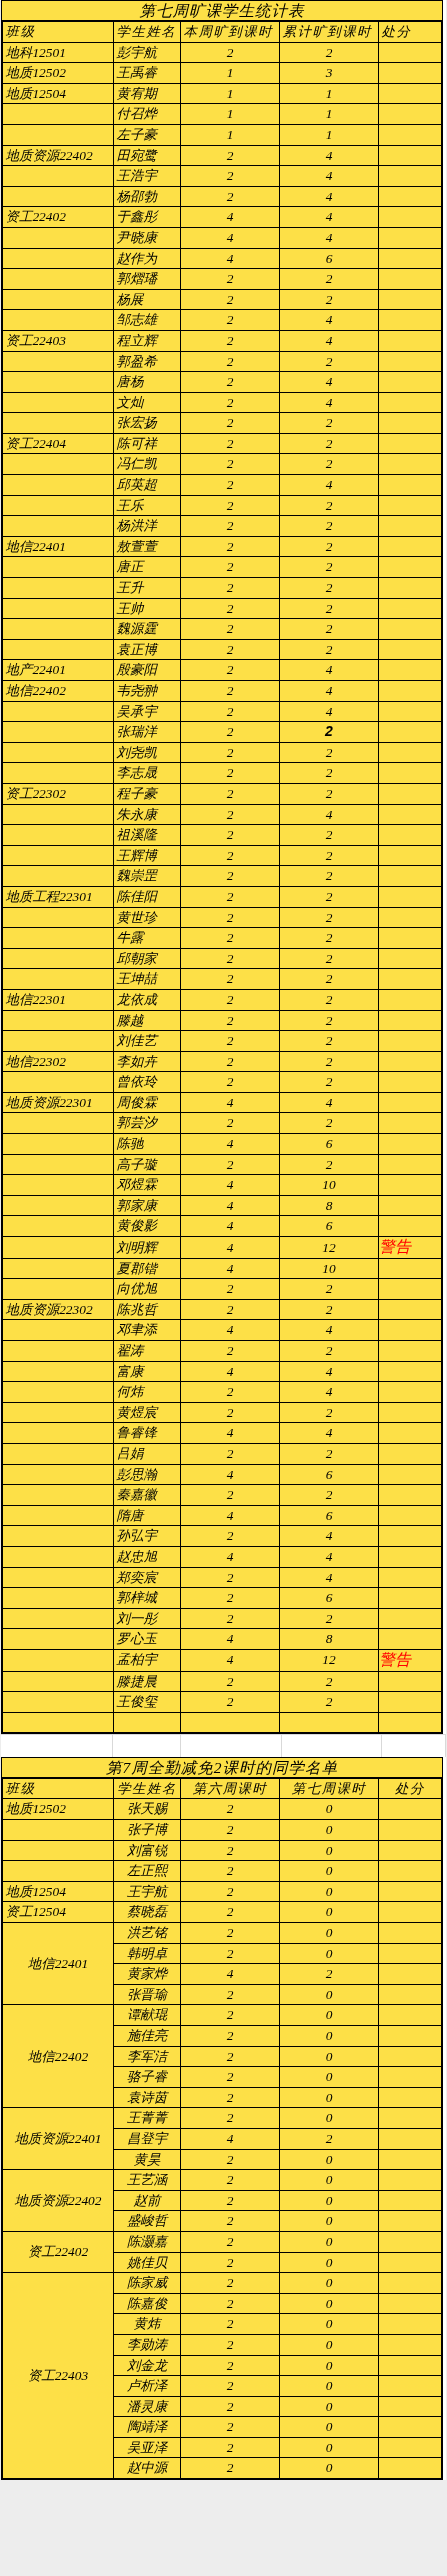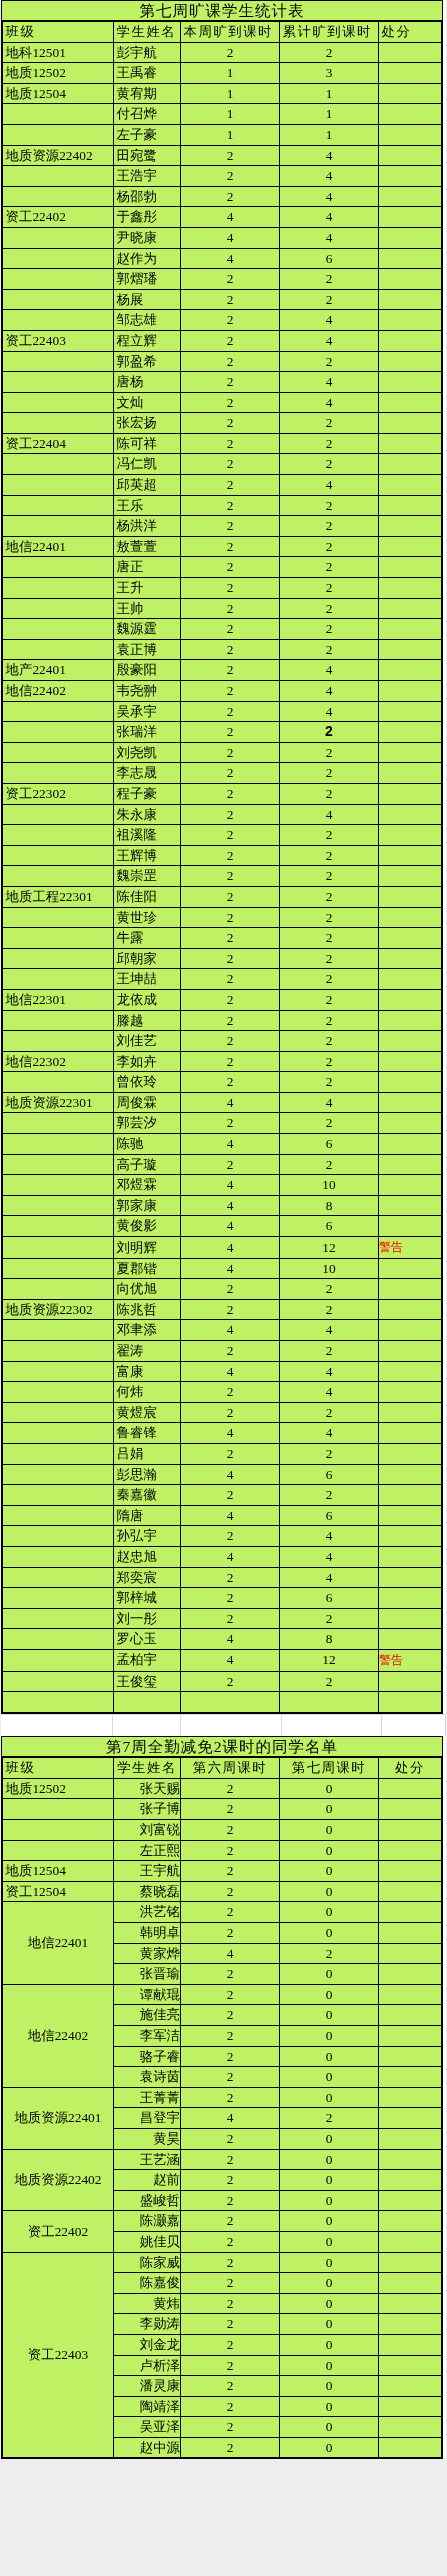--- a/index.html
+++ b/index.html
@@ -10,21 +10,22 @@
     color:#000;
   }
   .sheet{
     width:445px;
     margin-left:1px;
     background:#ffffff;
   }
   .table-frame{
     width:440px;
     border:1.5px solid #000;
-    background:#bef264;
+    background:#fde047;
+    font-style:italic;
   }
   .title-row{
     height:19px;
     line-height:19px;
     text-align:center;
     font-size:15.5px;
     letter-spacing:1px;
     border-bottom:1px solid #000;
     white-space:nowrap;
     overflow:hidden;
@@ -45,27 +46,27 @@
     padding:0;
     font-size:13.4px;
     line-height:19.6px;
     white-space:nowrap;
     overflow:hidden;
   }
   table.stat tr.group-start td{border-top-width:1.5px;}
   table.stat td.hdr{letter-spacing:1.5px;}
   .t1 td.hdr, .t1 td.class-cell, .t1 td.name-cell{ text-align:left; padding-left:2.6px;}
   .t2 td.hdr{text-align:center;}
-  .t2 td.name-cell{text-align:right;}
+  .t2 td.name-cell{text-align:center;}
   .t2 td.class-cell{text-align:left;padding-left:2.6px;}
   .t2 td.class-cell.merged{text-align:center;padding-left:0;vertical-align:middle;}
   td.class-cell{font-size:13px;}
   td.num-cell{text-align:center;}
   td.punish-cell{text-align:left;padding-left:2.1px;}
-  td .warn{color:#ff0000;font-size:12px;}
+  td .warn{color:#ff0000;font-size:16px;}
   td .bold-sans{
     font-family:"Liberation Sans","DejaVu Sans",sans-serif;
     font-weight:700;
     font-size:14px;
   }
   .gap-band{
     height:21.6px;
     width:445px;
     position:relative;
     background:#fff;
@@ -646,20 +647,27 @@
           </tr>
           <tr>
             <td class="class-cell"></td>
             <td class="name-cell">孟柏宇</td>
             <td class="num-cell">4</td>
             <td class="num-cell"><span>12</span></td>
             <td class="punish-cell"><span class="warn">警告</span></td>
           </tr>
           <tr>
             <td class="class-cell"></td>
+            <td class="name-cell">滕捷晨</td>
+            <td class="num-cell">2</td>
+            <td class="num-cell"><span>2</span></td>
+            <td class="punish-cell"></td>
+          </tr>
+          <tr>
+            <td class="class-cell"></td>
             <td class="name-cell">王俊玺</td>
             <td class="num-cell">2</td>
             <td class="num-cell"><span>2</span></td>
             <td class="punish-cell"></td>
           </tr>
           <tr class="group-start">
             <td class="class-cell"></td>
             <td class="name-cell"></td>
             <td class="num-cell"></td>
             <td class="num-cell"></td>

